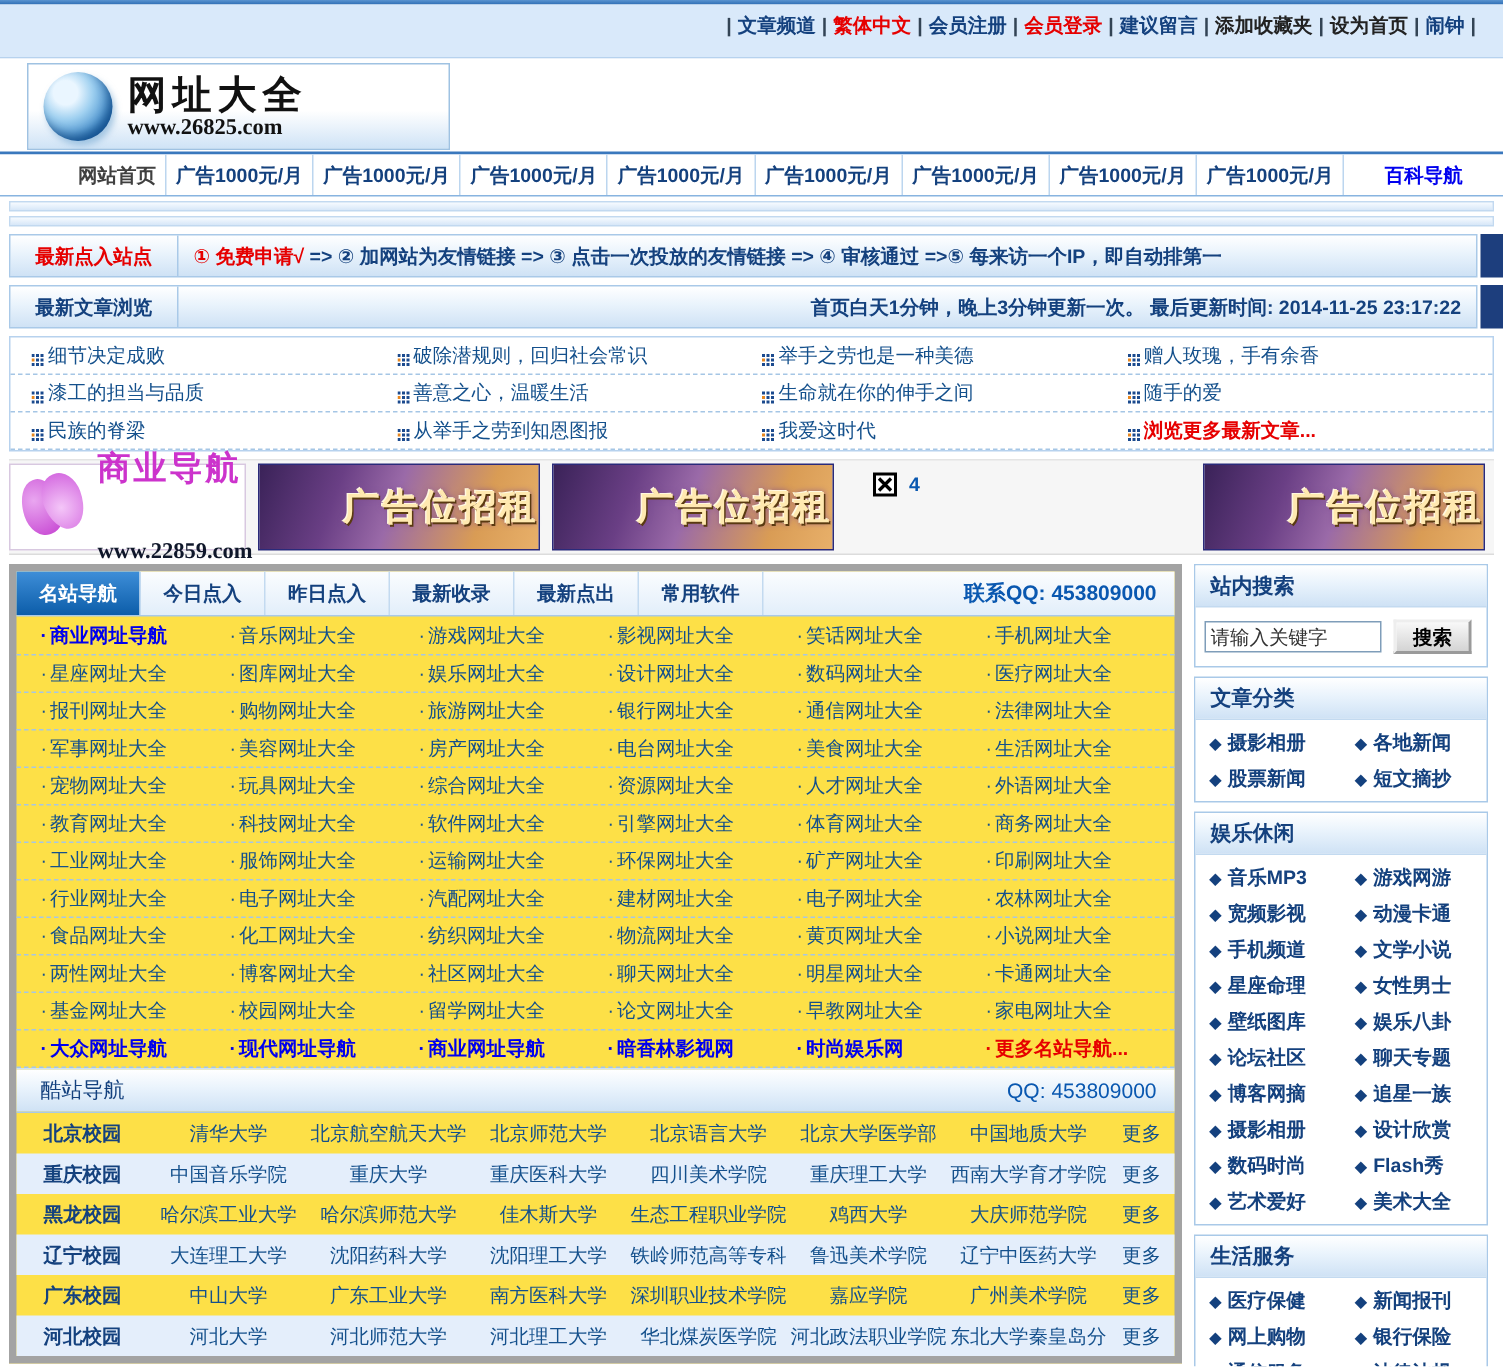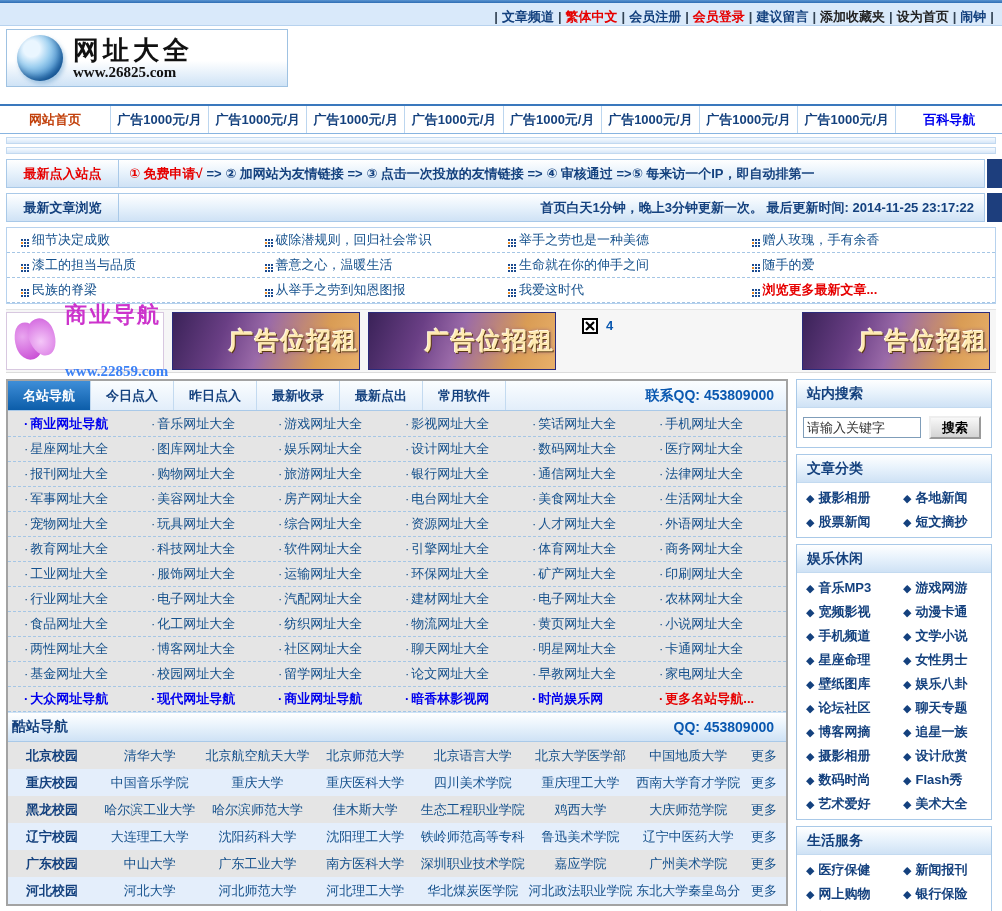--- a/index.html
+++ b/index.html
@@ -2,40 +2,40 @@
 <html><head>
 <meta charset="utf-8">
 <style>
   * { margin:0; padding:0; box-sizing:border-box; }
   html,body { background:#fff; }
   body { font-family:"Liberation Sans","DejaVu Sans",sans-serif; font-size:13px; }
   .page { width:1002px; height:911px; overflow:hidden; background:#fff; position:relative; }
   .top-line { height:3px; background:linear-gradient(#5a94d0,#2e6db4); }
 
   
-  .topbar { height:23px; line-height:28px; background:#d9e9fa; border-bottom:1px solid #b7d2ee; text-align:right; padding-right:4px; font-weight:bold; }
+  .topbar { height:36px; line-height:28px; background:#d9e9fa; border-bottom:1px solid #b7d2ee; text-align:right; padding-right:14px; font-weight:bold; }
   .topbar .sep { color:#345; margin:0 4px; }
   .tl-navy { color:#14417e; text-decoration:none; cursor:pointer; }
   .tl-red  { color:#e60000; text-decoration:none; cursor:pointer; }
   .tl-dark { color:#222;    text-decoration:none; cursor:pointer; }
 
   
-  .logo-row { height:80px; padding:3px 0 0 6px; border-bottom:2px solid #3a78bd; background:#fff; }
+  .logo-row { height:64px; padding:3px 0 0 18px; border-bottom:2px solid #3a78bd; background:#fff; }
   .logo-box { display:inline-flex; align-items:center; width:282px; height:58px; border:1px solid #9fc2e2;
               background:linear-gradient(#ffffff 55%,#cfe3f6); padding-left:10px; cursor:pointer; }
   .globe { width:46px; height:46px; border-radius:50%; margin-right:10px; flex:none;
            background:radial-gradient(circle at 32% 30%, #eaf6ff 0 18%, #9fd0f0 40%, #2f7fc4 75%, #1b5fa0);
            box-shadow:inset -3px -4px 6px rgba(0,40,90,.45), 2px 3px 4px rgba(120,170,210,.6); }
   .logo-title { font-size:26px; font-weight:bold; color:#111; letter-spacing:4px; line-height:28px; }
   .logo-url { font-family:"Liberation Serif","DejaVu Serif",serif; font-weight:bold; font-size:15px; color:#111; }
 
   
   .navrow { height:28px; display:flex; align-items:stretch; border-bottom:1px solid #88b4e0; background:#fff; }
   .navcell { flex:1; text-align:center; line-height:27px; font-weight:bold; border-right:1px solid #bcd6ef; color:#14417e; cursor:pointer; white-space:nowrap; padding:0 6px; }
-  .navcell.red { color:#c2410c; flex:1.15; }
+  .navcell.red { color:#404040; flex:1.15;text-align:right; }
   .navcell.blue { color:#0000ee; flex:1.1; border-right:none; }
 
   
   .strip { height:7px; margin:3px 6px 0 6px; border:1px solid #c2d9f0; background:linear-gradient(#f7fbff,#d7e7f8); }
 
   
   .barwrap { display:flex; margin:5px 0 0 6px; height:29px; }
   .infobar { flex:1; display:flex; align-items:center; border:1px solid #a9c9e8;
              background:linear-gradient(#ffffff,#e9f3fc 45%,#cfe2f5); }
   .infobar-label { width:112px; text-align:center; font-weight:bold; border-right:1px solid #a9c9e8; height:100%; line-height:27px; flex:none; }
@@ -55,51 +55,51 @@
               box-shadow:3px 0 #1b4a8e,6px 0 #1b4a8e, 0 3px #e8871e,3px 3px #1b4a8e,6px 3px #1b4a8e, 0 6px #1b4a8e,3px 6px #1b4a8e,6px 6px #1b4a8e; }
 
   
   .banners { margin:5px 6px 0 6px; height:64px; background:#f6f6f6; border-top:1px solid #e4e4e4; border-bottom:1px solid #dcdcdc; display:flex; align-items:center; }
   .bizlogo { width:158px; height:58px; background:#fff; border:1px solid #d8c8e0; display:flex; align-items:center; padding-left:8px; margin-right:8px; cursor:pointer; }
   .flower { width:42px; height:46px; position:relative; margin-right:8px; flex:none; }
   .petal1,.petal2 { position:absolute; width:26px; height:38px; border-radius:60% 60% 60% 60%/70% 70% 55% 55%; }
   .petal1 { left:0; top:4px; background:radial-gradient(circle at 35% 35%, #e9a6f0, #c43fd0); transform:rotate(-18deg); }
   .petal2 { left:14px; top:0; background:radial-gradient(circle at 60% 40%, #f4c6f8, #cf5bdc); transform:rotate(160deg); }
   .biz-title { font-size:22px; font-weight:bold; color:#cc33cc; line-height:24px; letter-spacing:2px; }
-  .biz-url { font-family:"Liberation Serif","DejaVu Serif",serif; font-weight:bold; font-size:15px; color:#3b82f6;margin-top:36px; }
+  .biz-url { font-family:"Liberation Serif","DejaVu Serif",serif; font-weight:bold; font-size:15px; color:#0f172a;margin-top:36px; }
   .adbanner { width:188px; height:58px; border:1px solid #2a2a7a; margin-right:8px; cursor:pointer;
               background:linear-gradient(110deg,#3a2258 0%,#6a3f85 28%,#9a6aa8 48%,#d99c55 78%,#e8b06a 100%);
               display:flex; align-items:center; justify-content:flex-end; }
   .adtext { font-size:24px; font-weight:bold; color:#ffe9b0; letter-spacing:2px;
             text-shadow:1px 1px 0 #5a3a10, -1px -1px 0 #fff8e0, 0 0 4px #7a4a90; }
   .broken-cell { flex:1; height:58px; padding:6px 0 0 18px; display:flex; align-items:flex-start; }
   .broken-box { width:16px; height:16px; border:2px solid #000; background:#fff; display:flex; align-items:center; justify-content:center; margin-right:8px; }
   .broken-box svg { display:block; }
   .broken-num { color:#0a58b0; font-weight:bold; }
   .banners .last { margin-right:6px; }
 
   
   .main { margin:6px 6px 0 6px; display:flex; gap:8px; align-items:flex-start; }
-  .leftcol { width:782px; border:2px solid #a3a3a3; background:#e5e5e5; }
+  .leftcol { width:782px; border:5px solid #a3a3a3; background:#fde047; }
 
   .tabs { height:30px; display:flex; align-items:stretch; background:linear-gradient(#fbfdff,#e2eefa); border-bottom:1px solid #a9c9e8; }
   .tab { padding:0 15px; line-height:29px; font-weight:bold; color:#14417e; border-right:1px solid #c3daf0; cursor:pointer; white-space:nowrap; }
   .tab.active { background:linear-gradient(#3e8ed8,#0c5da9); color:#fff; }
   .tabs .qq { margin-left:auto; padding-right:12px; line-height:29px; color:#0a58b0; font-weight:bold; font-size:14px; }
 
   .grid { padding-top:1px; }
   .grid-row { display:grid; grid-template-columns:repeat(6,1fr); height:25px; line-height:24px; border-bottom:1px dashed #a5c6e5; padding-left:16px; }
   .grid-cell { color:#14508c; cursor:pointer; white-space:nowrap; overflow:hidden; }
   .grid-cell .b { margin-right:2px; }
   .grid-cell.featured { color:#0000ee; font-weight:bold; }
   .grid-cell.redlink { color:#e60000; font-weight:bold; }
 
   .coolbar { height:30px; display:flex; align-items:center; background:linear-gradient(#ffffff,#e9f3fc 45%,#cfe2f5); border-bottom:1px solid #a9c9e8; border-top:1px solid #cfe2f5; }
-  .coolbar .ttl { font-weight:bold; color:#14417e; font-size:14px; padding-left:4px; }
-  .coolbar .qq { margin-left:auto; padding-right:12px; color:#0a58b0; font-weight:bold; font-size:14px; }
+  .coolbar .ttl { font-weight:normal; color:#14417e; font-size:14px; padding-left:16px; }
+  .coolbar .qq { margin-left:auto; padding-right:12px; color:#0a58b0; font-weight:normal; font-size:14px; }
 
   .school-row { display:grid; grid-template-columns:88px repeat(6,1fr) 44px; height:27px; line-height:27px; text-align:center; }
   .school-row.alt { background:#e4eefb; }
   .school-region { font-weight:bold; color:#14417e; }
   .school-link { color:#14508c; cursor:pointer; white-space:nowrap; overflow:hidden; }
   .school-more { color:#14508c; cursor:pointer; }
 
   
   .sidebar { width:196px; flex:none; }
   .side-box { border:1px solid #a9c9e8; margin-bottom:6px; background:#fff; }

